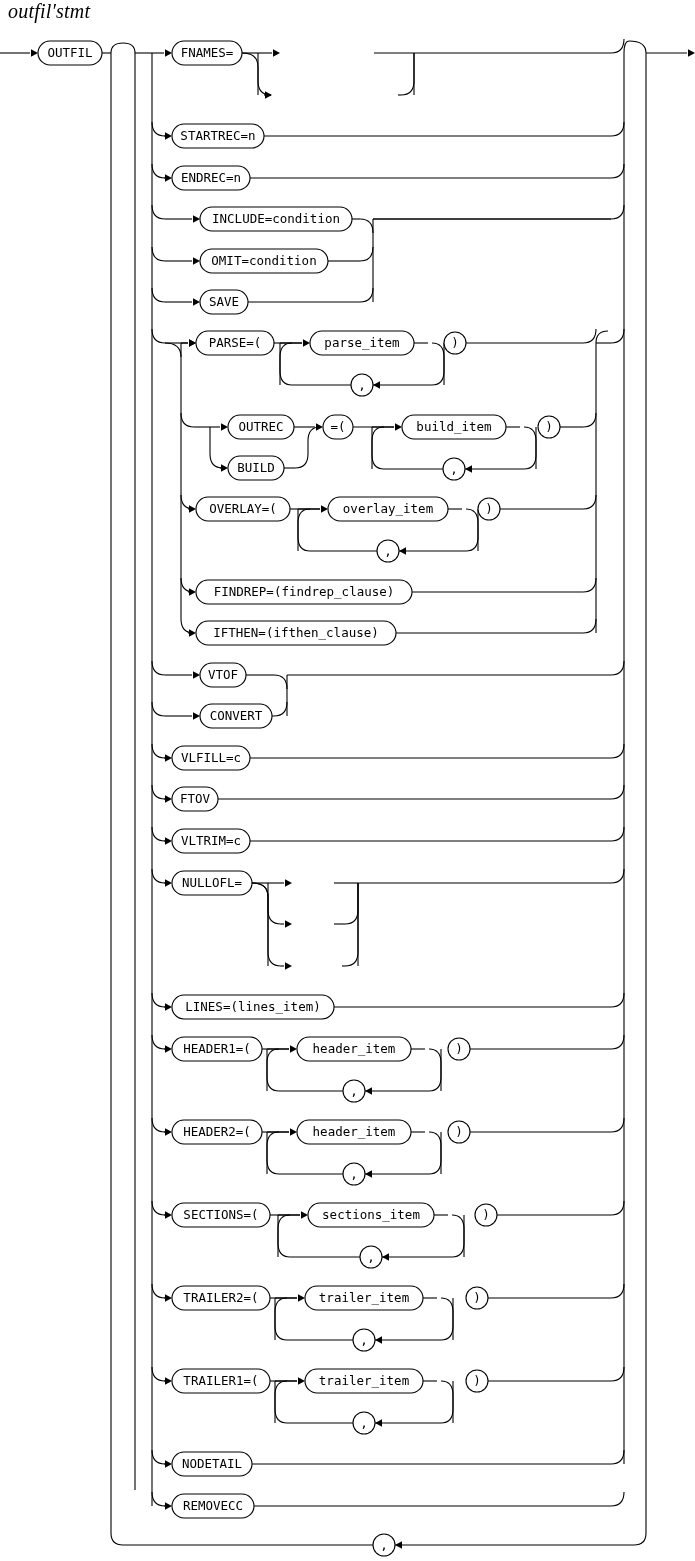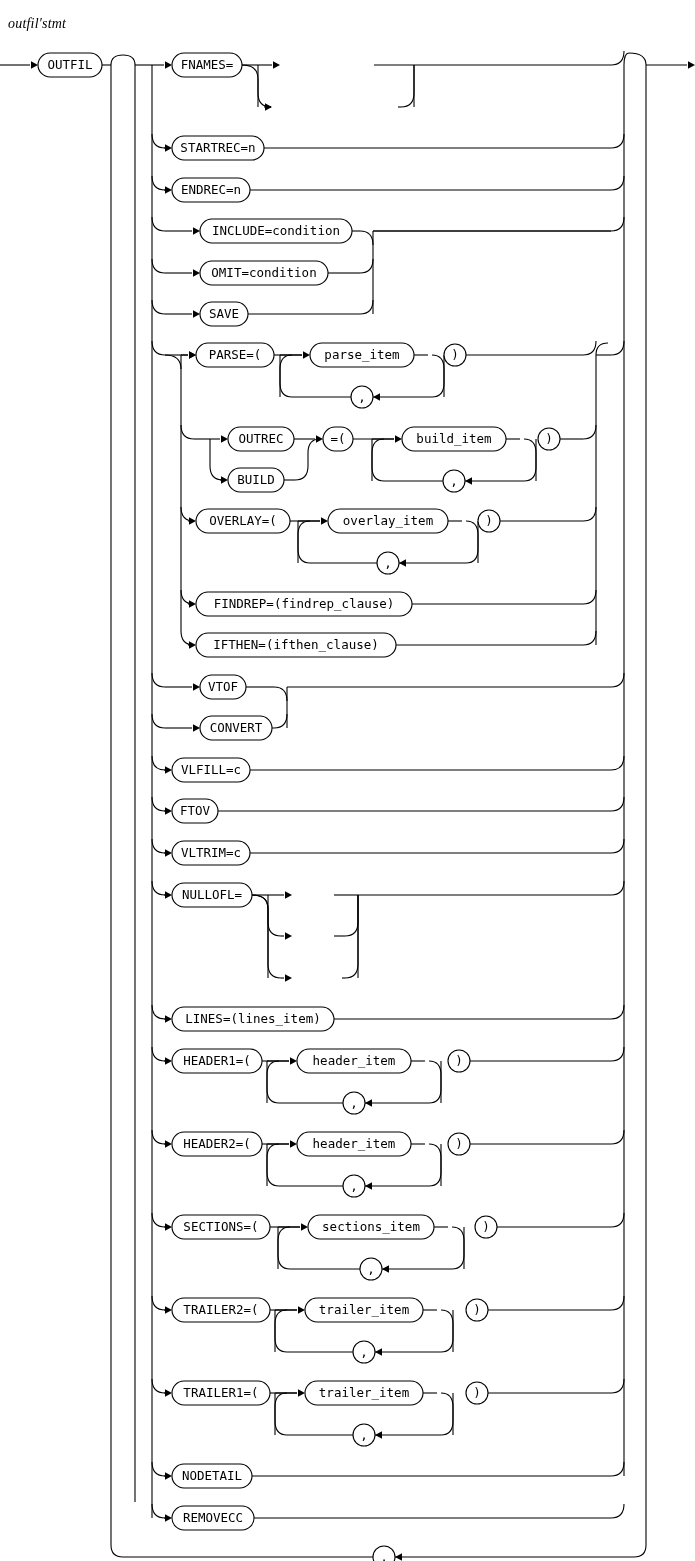--- a/index.html
+++ b/index.html
@@ -1,21 +1,21 @@
 <!DOCTYPE html>
 <html><head>
 <meta charset="utf-8">
 <style>
   html,body{margin:0;padding:0;background:#ffffff;}
   body{width:695px;height:1561px;position:relative;
        font-family:"Liberation Serif", serif;overflow:hidden;}
-  #title{position:absolute;left:8px;top:16px;font-style:italic;
-         font-family:"Liberation Serif", serif;font-size:14px;color:#000;
+  #title{position:absolute;left:8px;top:0px;font-style:italic;
+         font-family:"Liberation Serif", serif;font-size:20px;color:#000;
          letter-spacing:0.2px;}
-  #diagram{position:absolute;left:0;top:12px;width:695px;height:1170px;}
+  #diagram{position:absolute;left:0;top:0;width:695px;height:1170px;}
   svg{display:block;}
   .lbl{font-family:"DejaVu Sans Mono","Liberation Mono",monospace;
        font-size:12.5px;fill:#000;}
   .rail{fill:none;stroke:#000;stroke-width:1.1;}
   .box{fill:#fff;stroke:#000;stroke-width:1.1;}
   .circ{fill:#fff;stroke:#000;stroke-width:1.1;}
 </style>
 </head>
 <body>
 

